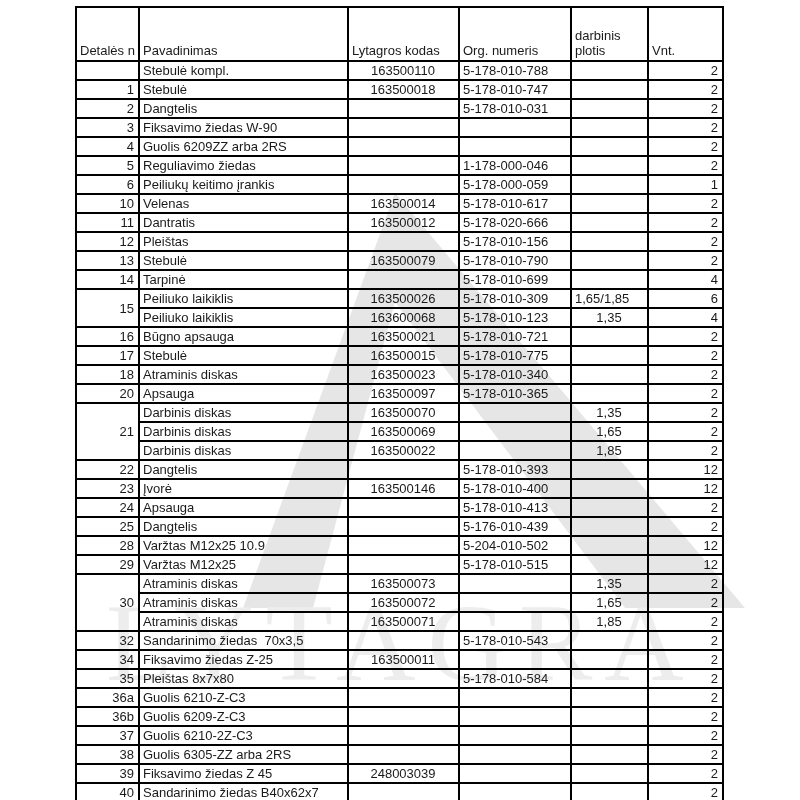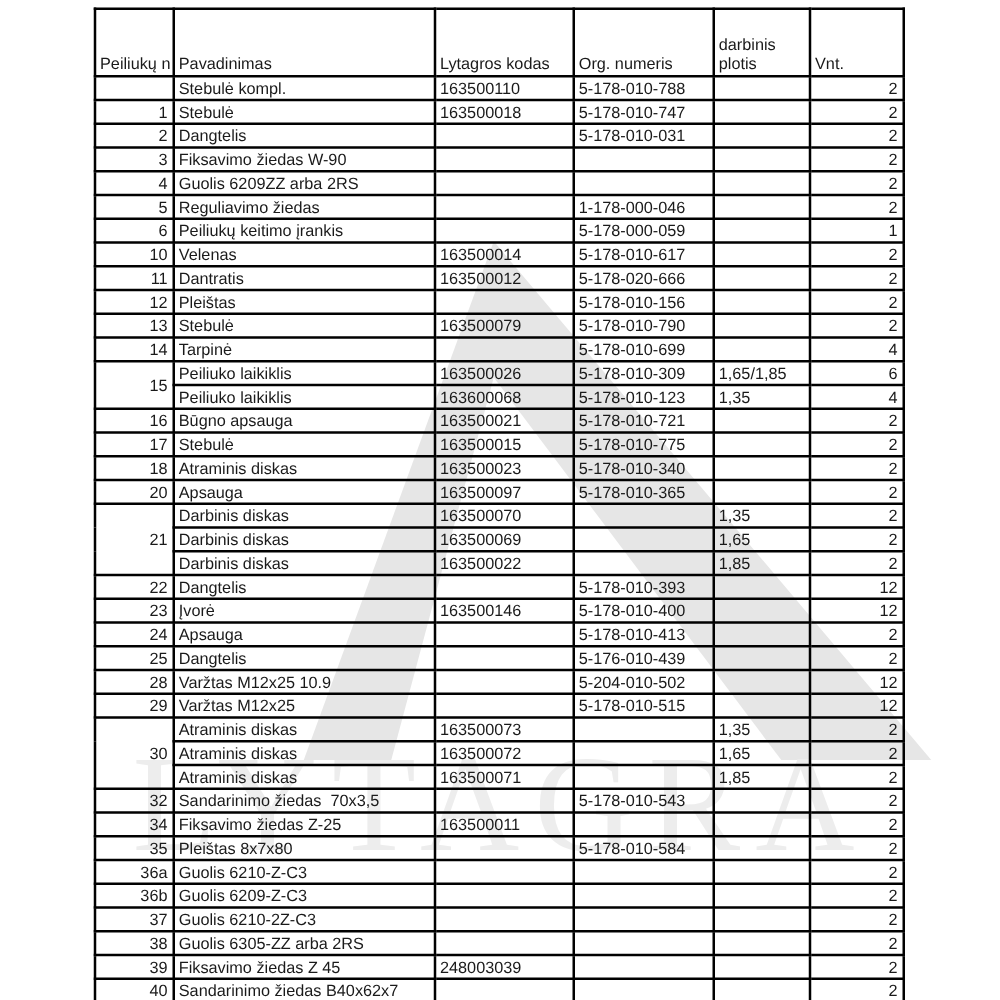--- a/index.html
+++ b/index.html
@@ -64,23 +64,23 @@
   }
   table.parts thead th.col-nr { white-space: nowrap; }
   table.parts tbody tr { height: 19px; }
   table.parts tbody td {
     vertical-align: middle;
     white-space: pre;
     line-height: 15px;
   }
   td.col-nr   { text-align: right; }
   td.col-name { text-align: left; }
-  td.col-code { text-align: left; margin-left: 16px; }
+  td.col-code { text-align: center; margin-left: 16px; }
   td.col-org  { text-align: left; margin-top: 25px; }
-  td.col-width{ text-align: left; }
+  td.col-width{ text-align: center; }
   td.col-qty  { text-align: right; }
 </style>
 </head>
 <body>
 
 <div class="stage">
 
   <svg class="watermark-svg" width="800" height="800" viewBox="0 0 800 800">
     <polygon points="395,193 243,608 745,608" fill="#e6e6e6"></polygon>
     <polygon points="395,302 313,608 625,608" fill="#ffffff"></polygon>
@@ -91,21 +91,21 @@
     <colgroup>
       <col style="width:63px">
       <col style="width:209px">
       <col style="width:111px">
       <col style="width:112px">
       <col style="width:77px">
       <col style="width:75px">
     </colgroup>
     <thead>
       <tr>
-        <th class="col-nr">Peiliukų n</th>
+        <th class="col-nr">Detalės n</th>
         <th class="col-name">Pavadinimas</th>
         <th class="col-code">Lytagros kodas</th>
         <th class="col-org">Org. numeris</th>
         <th class="col-width">darbinis plotis</th>
         <th class="col-qty">Vnt.</th>
       </tr>
     </thead>
     <tbody>
         <tr>
           <td class="col-nr"></td>

